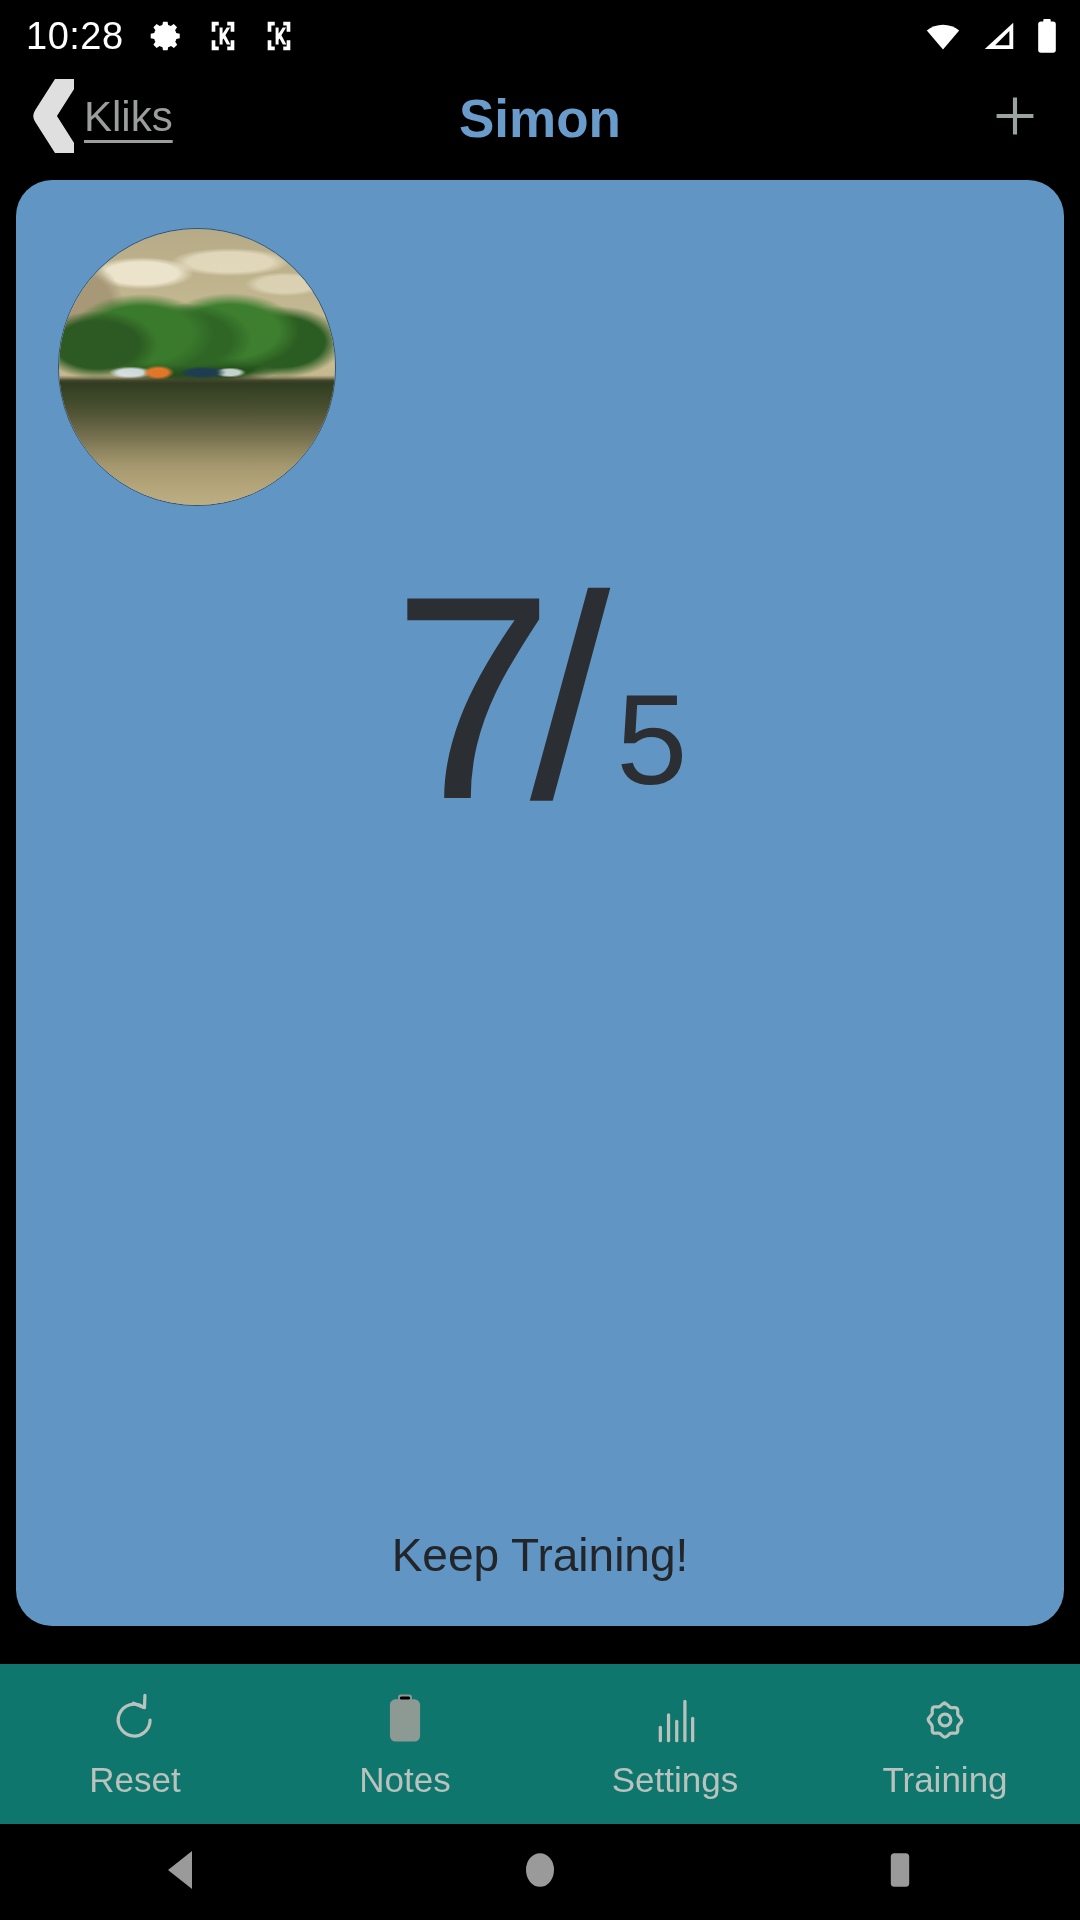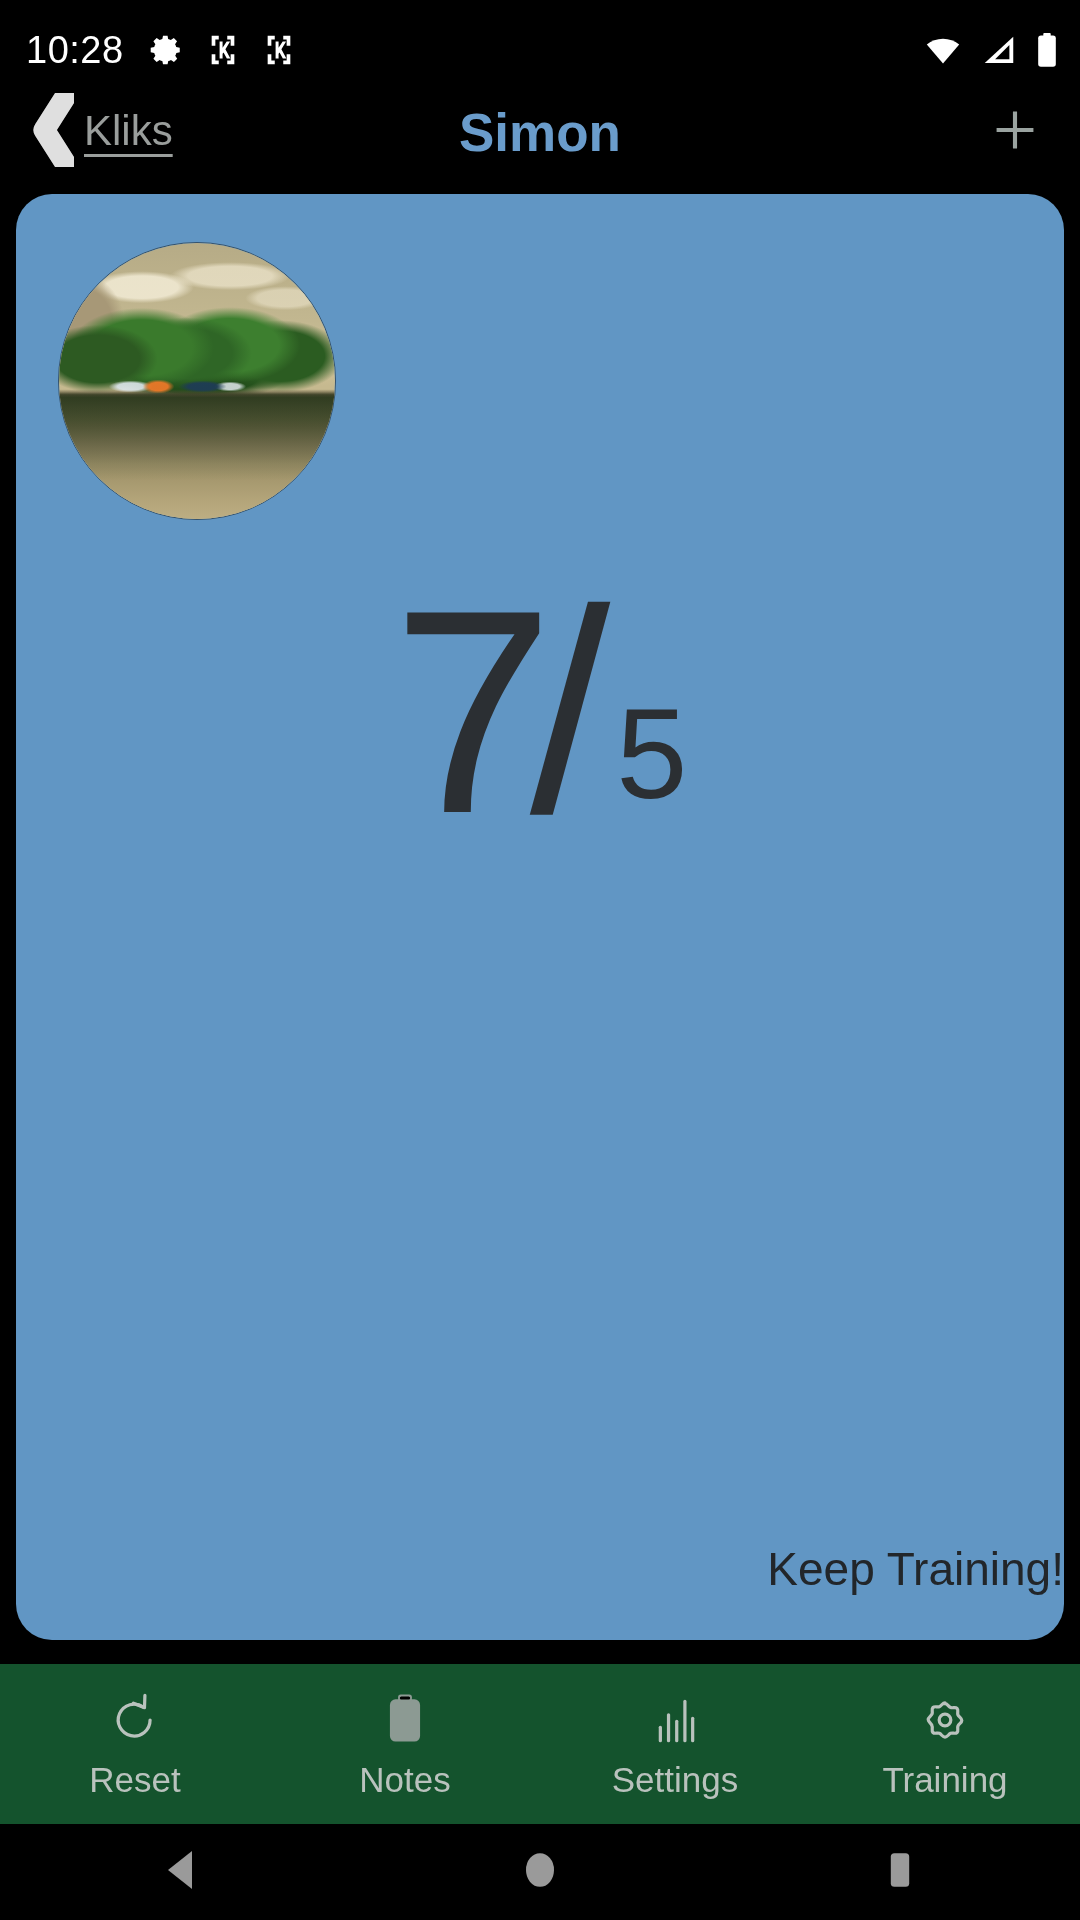--- a/index.html
+++ b/index.html
@@ -15,21 +15,20 @@
     background:#000;
     display:flex; flex-direction:column;
   }
 
   
   #status-bar {
     height:72px;
     display:flex; align-items:center;
     padding:0 22px 0 26px;
     flex:0 0 auto;
-    margin-top:14px;
   }
   #status-clock {
     color:#ffffff;
     font-size:38px;
     letter-spacing:.5px;
     line-height:1;
   }
   #status-left-icons {
     display:flex; align-items:center; gap:22px;
     margin-left:26px;
@@ -169,31 +168,31 @@
     font-weight:300;
     line-height:1;
     margin-left:4px;
     padding-bottom:6px;
   }
 
   #motivation-text {
     position:absolute;
     left:0; right:0;
     bottom:44px;
-    text-align:right;
+    text-align:center;
     color:#22262a;
     font-size:46px;
   }
 
   
   #tab-bar {
     height:160px;
     display:flex;
     align-items:center;
-    background:#14532d;
+    background:#0f766e;
     flex:0 0 auto;
   }
   .tab-item {
     flex:1 1 0;
     display:flex; flex-direction:column;
     align-items:center; justify-content:center;
     gap:14px;
     cursor:pointer;
   }
   .tab-icon { display:block; height:56px; }

